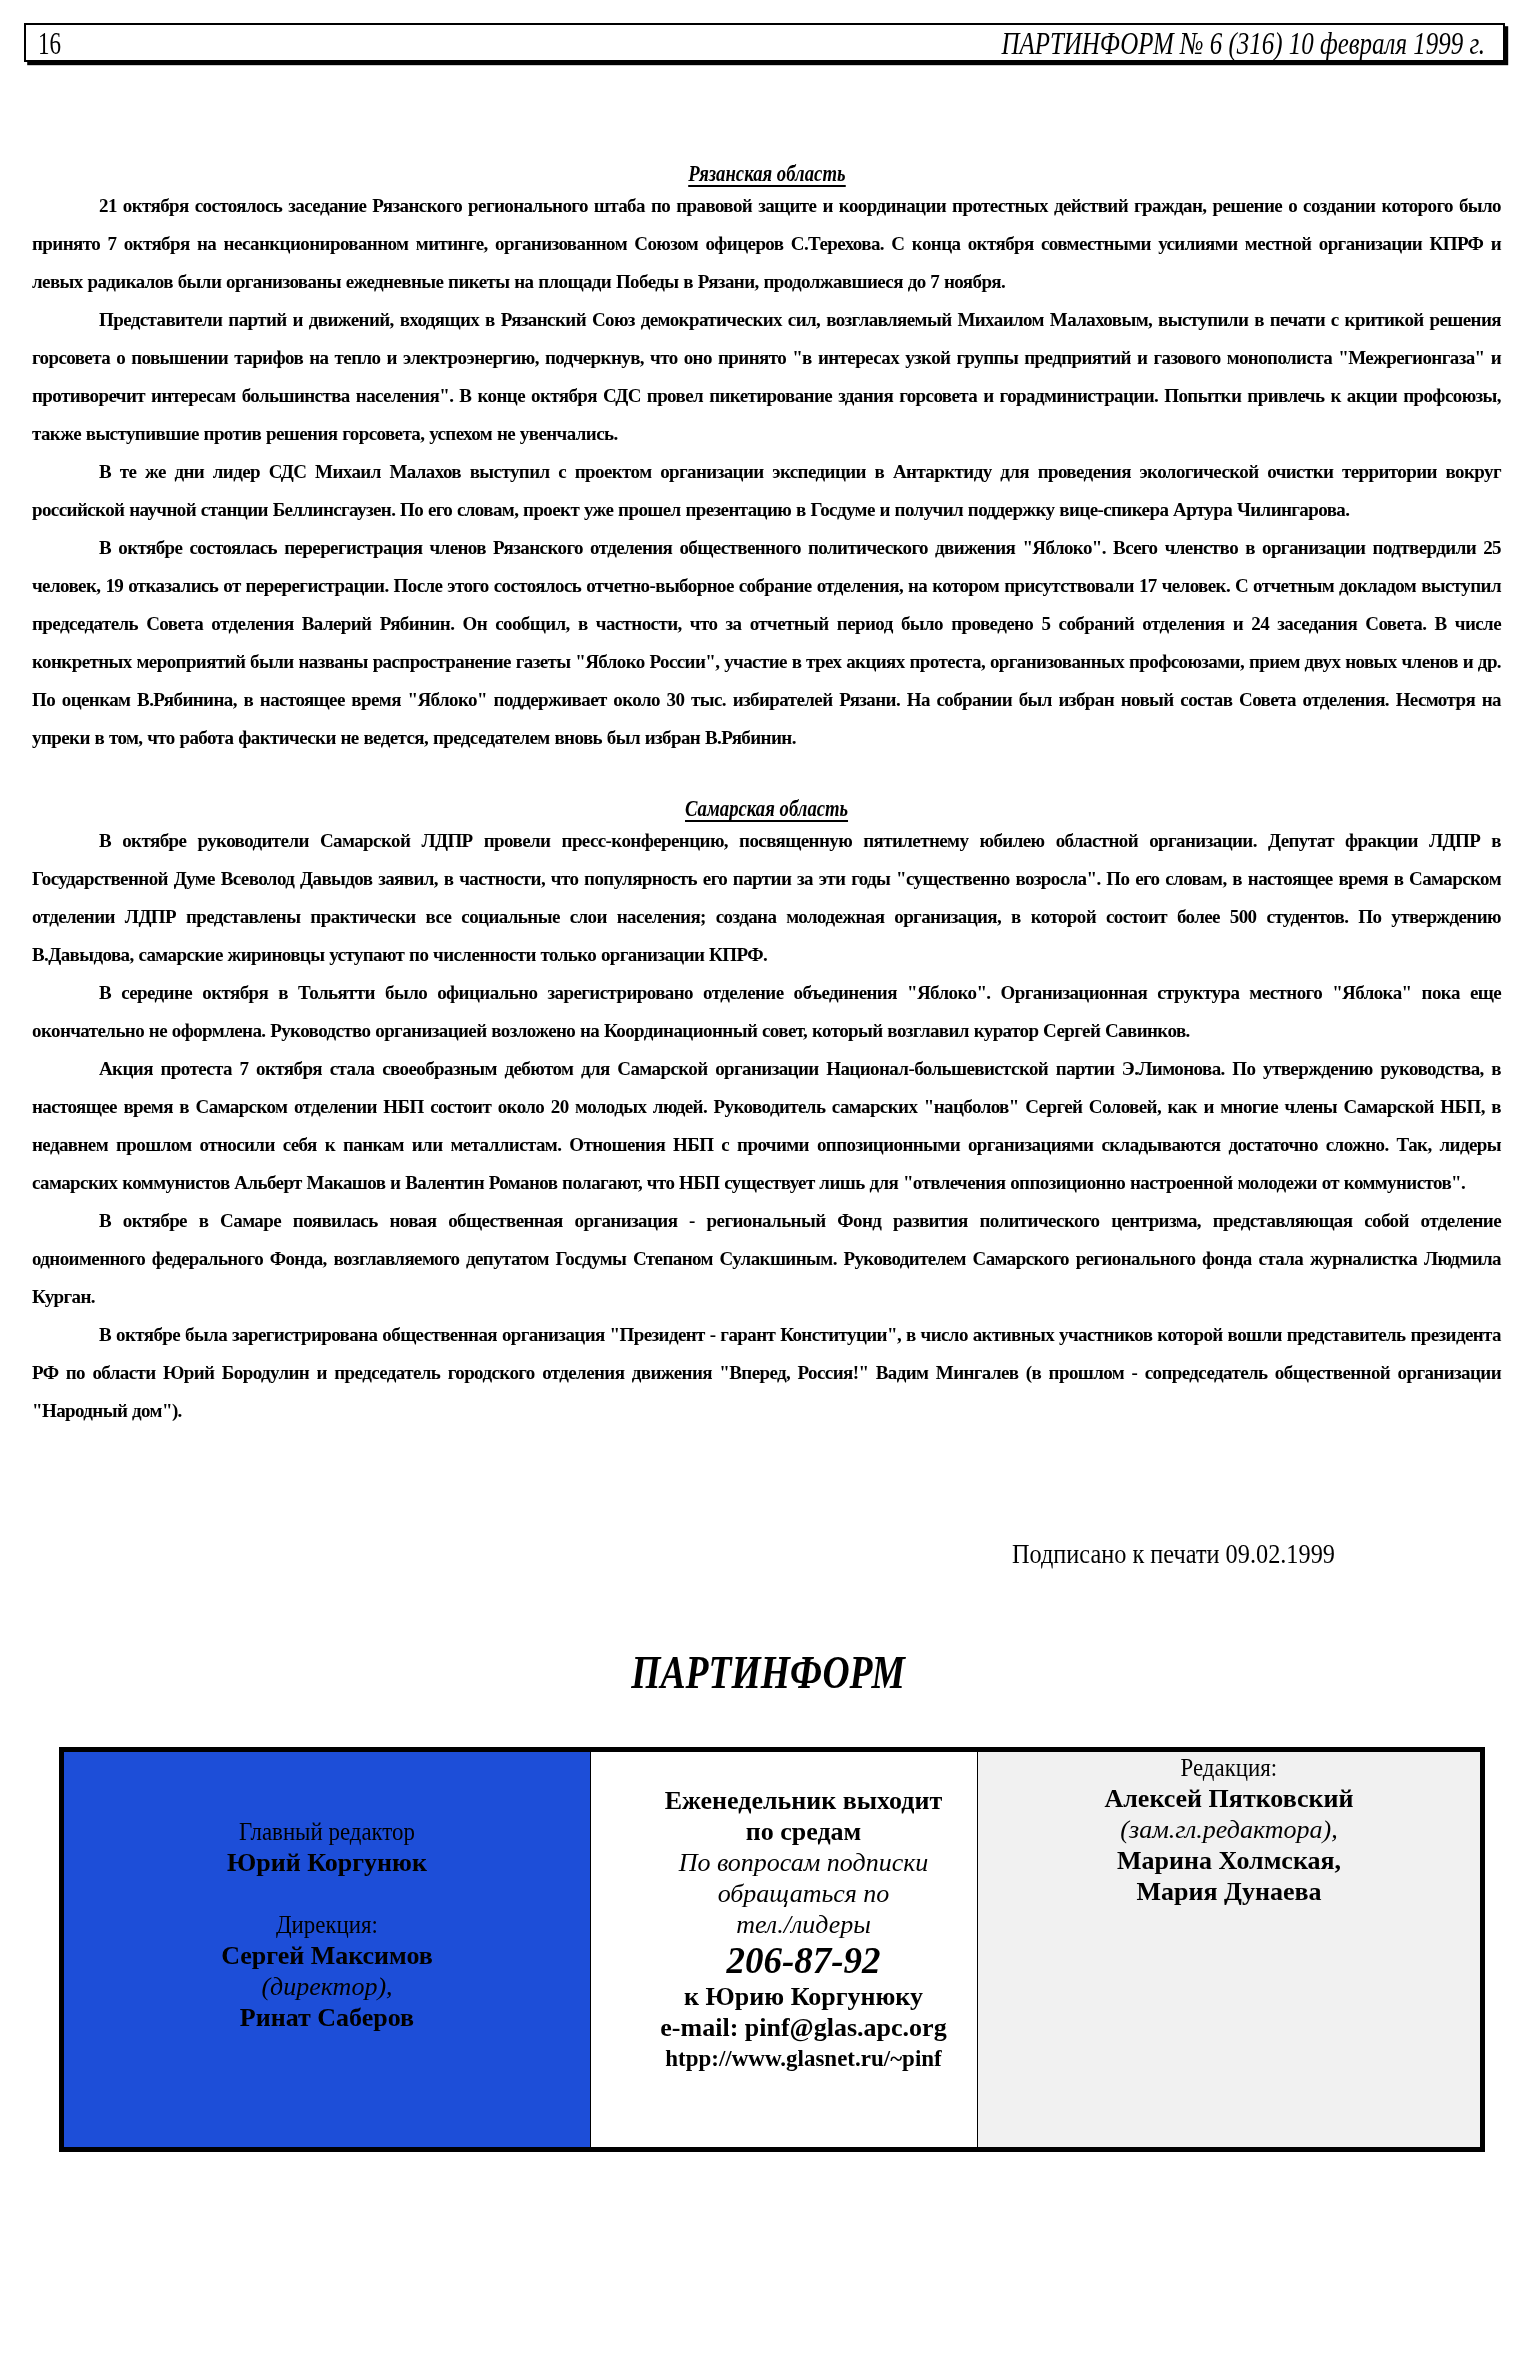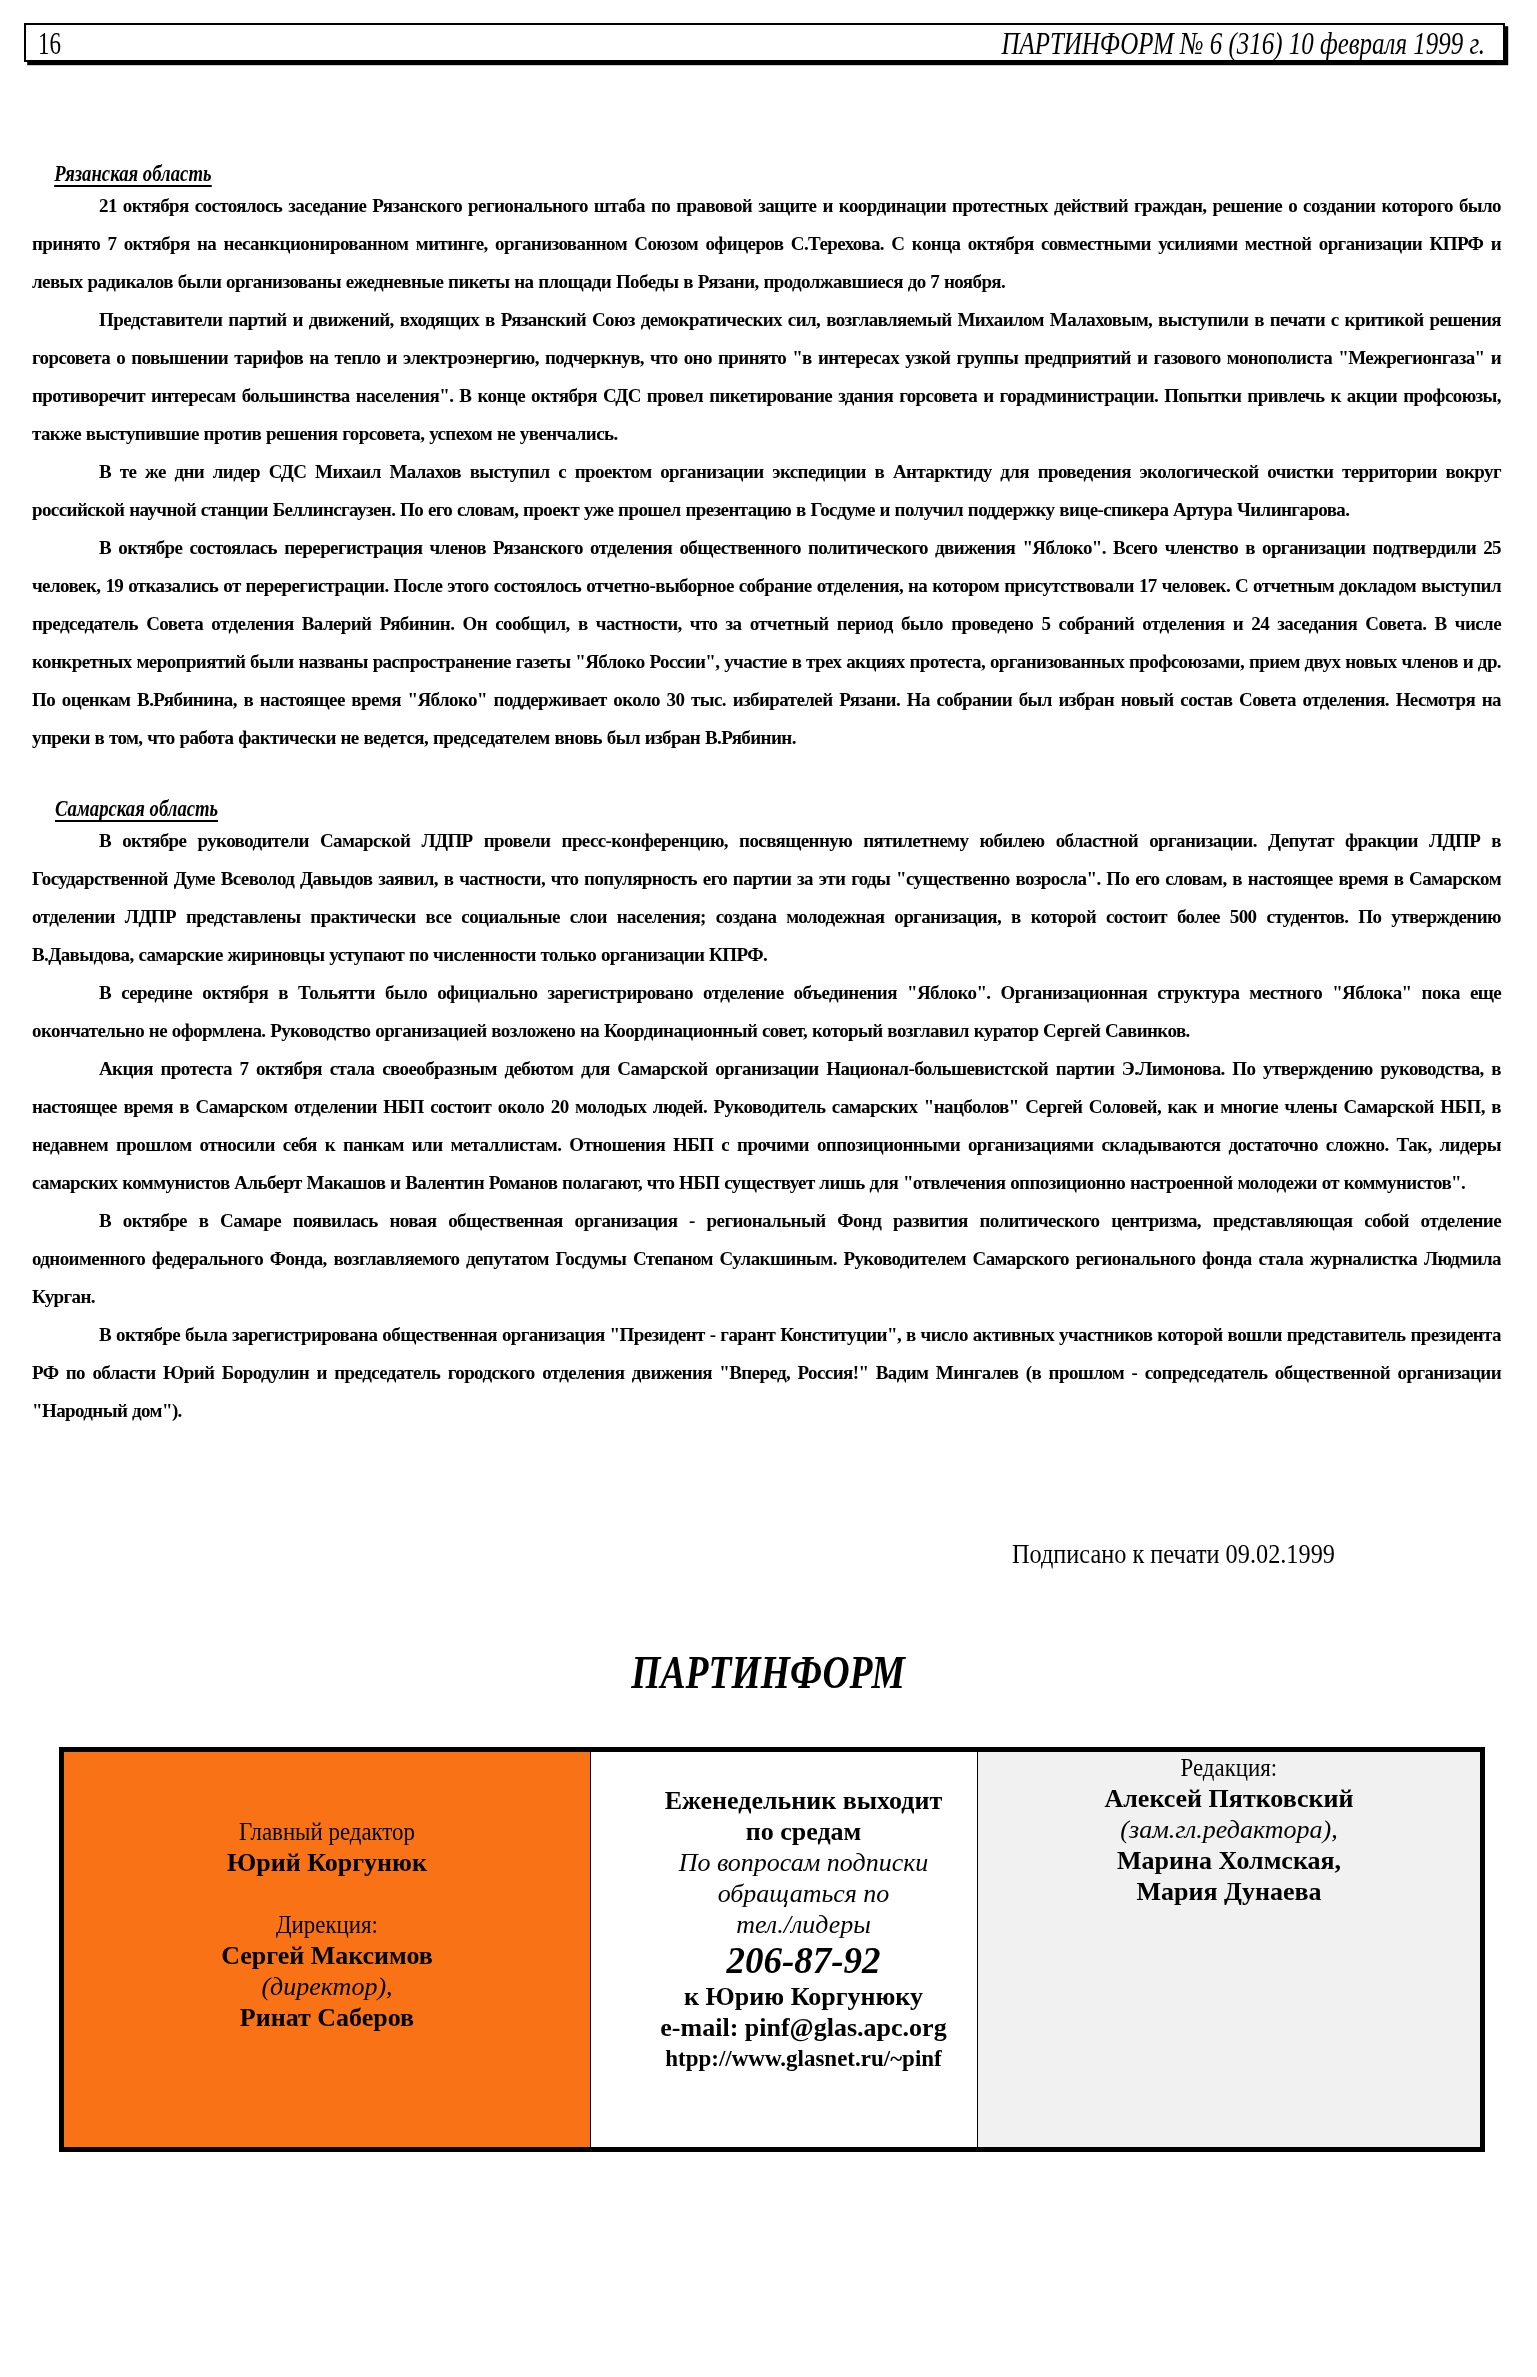--- a/index.html
+++ b/index.html
@@ -17,21 +17,21 @@
     position: absolute; left: 11.5px; top: 1.3px; font-size: 32px; line-height: 35px;
     transform: scaleX(0.72); transform-origin: left center;
   }
   .header .issue {
     position: absolute; right: 18px; top: 1.3px; font-size: 32px; line-height: 35px;
     font-style: italic; transform: scaleX(0.78); transform-origin: right center; white-space: nowrap;
   }
   
   .article { position: absolute; left: 32px; width: 1469px; }
   .section-title {
-    text-align: left; font-style: italic; font-weight: bold;
+    text-align: center; font-style: italic; font-weight: bold;
     font-size: 24px; line-height: 28px; margin: 0;
   }
   .section-title span {
     display: inline-block; border-bottom: 2.6px solid #000; line-height: 24px;
     transform: scaleX(0.78);
   }
   .para {
     font-weight: bold; font-size: 19px; line-height: 38px; margin: 0;
     text-align: justify; text-indent: 67px; letter-spacing: -0.6px; word-spacing: 0.6px;
   }
@@ -45,21 +45,21 @@
     position: absolute; left: 0; width: 1537px; top: 1647px; text-align: center;
     font-size: 47px; font-weight: bold; font-style: italic; line-height: 51px;
   }
   .masthead-title span { display: inline-block; transform: scaleX(0.8); }
   
   .imprint {
     position: absolute; left: 59px; top: 1747px; width: 1426px; height: 405px;
     border: 5.1px solid #000; box-sizing: border-box; display: flex; background: #f1f1f1;
   }
   .col { height: 100%; box-sizing: border-box; text-align: center; display: flex; flex-direction: column; align-items: center; }
-  .col-left { width: 526px; padding-top: 64px; background: #f97316; }
+  .col-left { width: 526px; padding-top: 64px; background: #1d4ed8; }
   .col-mid  { width: 388px; padding-top: 33px; background: #fff; border-left: 1.9px solid #000; border-right: 1.9px solid #000; padding-left: 39px; }
   .col-right{ flex: 1; background: #f1f1f1; }
   .line { font-size: 26px; line-height: 31px; white-space: nowrap; }
   .line.light { font-weight: normal; transform: scaleX(0.88); }
   .line.bold { font-weight: bold; }
   .line.ital { font-style: italic; font-weight: normal; }
   .line.big { font-size: 37px; line-height: 41px; font-weight: bold; font-style: italic; }
   .gap { height: 31px; }
 </style>
 </head>

